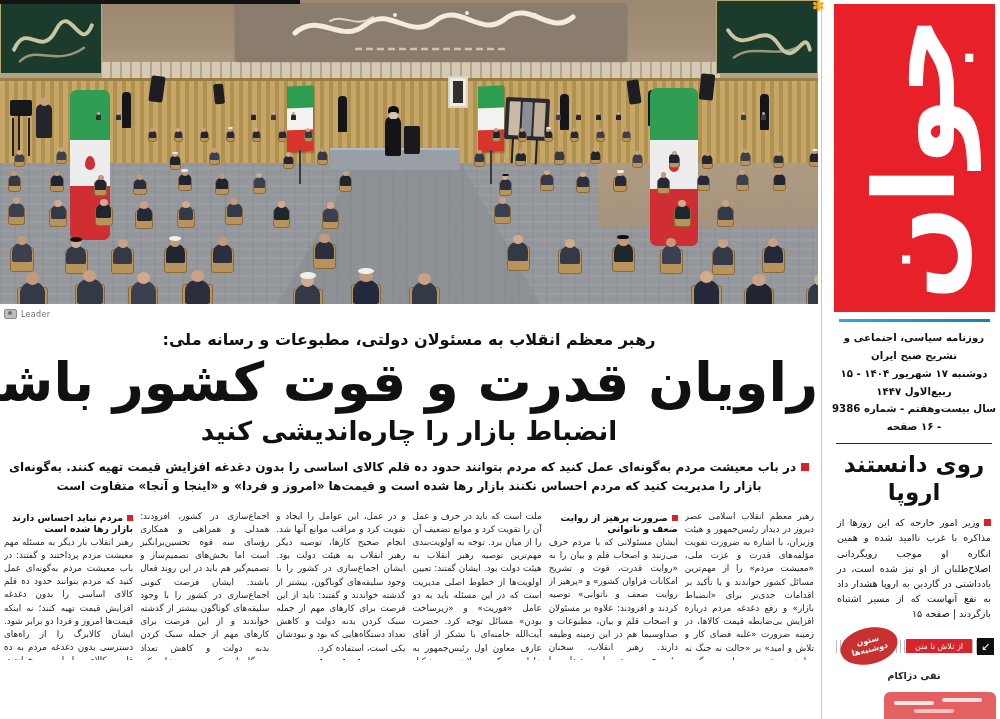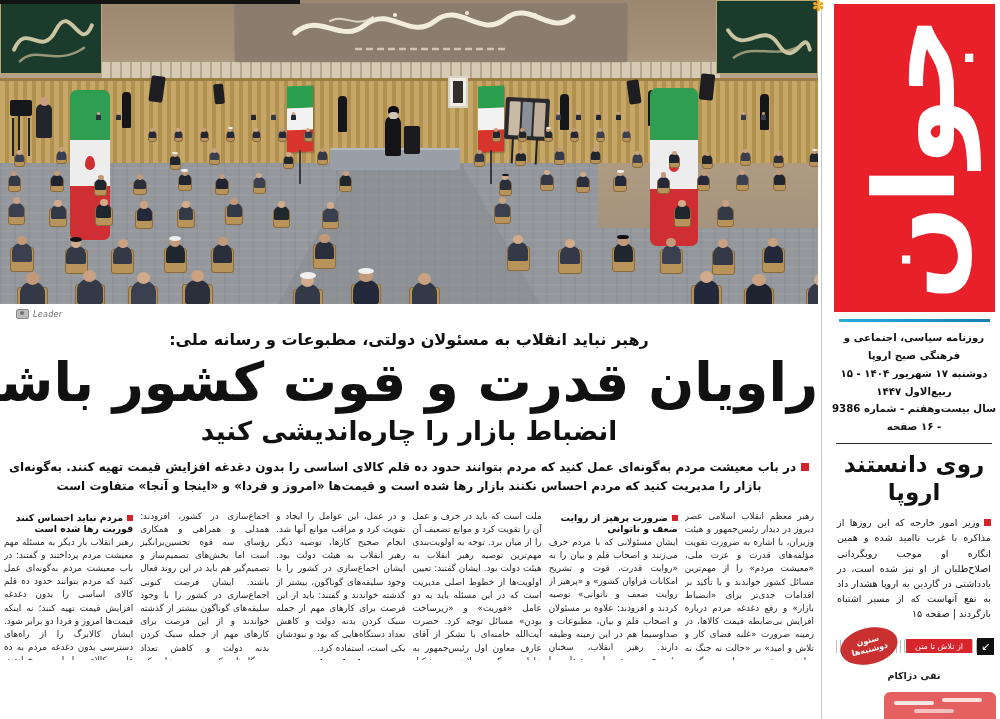--- a/index.html
+++ b/index.html
@@ -74,21 +74,21 @@
   .ph-cam .op::before{content:"";position:absolute;left:4px;top:-7px;width:9px;height:9px;border-radius:50%;background:#c9a07f;}
   
   .fig{position:absolute;}
   .fig i{position:absolute;display:block;}
   .fig .chair{left:0;right:0;top:30%;bottom:0;background:#b8935a;border:1px solid #8a693c;border-radius:3px;}
   .fig .torso{left:8%;right:8%;top:20%;height:52%;border-radius:45% 45% 10% 10%;}
   .fig .head{left:28%;width:44%;top:0;height:26%;border-radius:50%;}
   .fig .wt{left:24%;width:52%;top:-5%;height:14%;border-radius:50%;background:#efefef;}
   .fig .bt{left:24%;width:52%;top:-5%;height:14%;border-radius:50%;background:#101014;}
   
-  .caption{height:16px;display:flex;align-items:center;gap:4px;padding:2px 16px 0;direction:ltr;font-style:italic;}
+  .caption{height:16px;display:flex;align-items:center;gap:4px;padding:2px 4px 0;direction:ltr;}
   .cam-ic{width:11px;height:8px;border:1px solid #8a8a8a;border-radius:2px;position:relative;background:#bdbdbd;}
   .cam-ic::after{content:"";position:absolute;left:3px;top:1px;width:4px;height:4px;border-radius:50%;background:#6f6f6f;}
   .caption span{font-size:8px;color:#6f6f6f;letter-spacing:.3px;}
   
   .kicker{margin-top:8px;text-align:center;font-size:16px;font-weight:700;direction:rtl;}
   .headline{margin-top:2px;text-align:center;font-size:54px;font-weight:900;direction:rtl;
             line-height:1.2;white-space:nowrap;letter-spacing:-1px;}
   .subhead{margin-top:0px;text-align:center;font-size:26px;font-weight:800;direction:rtl;color:#111;}
   .leadb{display:flex;direction:rtl;gap:14px;margin:12px 6px 0;}
   .bullet{flex:1;margin:0;font-size:12px;font-weight:700;line-height:1.62;text-align:center;direction:rtl;}
@@ -662,21 +662,21 @@
           <div style="position: absolute; left: 648px; top: 90px; width: 9px; height: 36px; background: rgb(21, 22, 26); border-radius: 4px 4px 1px 1px; z-index: 5;"></div>
           <div style="position: absolute; left: 760px; top: 94px; width: 9px; height: 36px; background: rgb(21, 22, 26); border-radius: 4px 4px 1px 1px; z-index: 5;"></div>
         </div>
     </div>
 
     <div class="caption">
       <span class="cam-ic"></span>
       <span>Leader</span>
     </div>
 
-    <div class="kicker">رهبر نباید انقلاب به مسئولان دولتی، مطبوعات و رسانه ملی:</div>
+    <div class="kicker">رهبر معظم انقلاب به مسئولان دولتی، مطبوعات و رسانه ملی:</div>
     <div class="headline">راویان قدرت و قوت کشور باشید</div>
     <div class="subhead">انضباط بازار را چاره‌اندیشی کنید</div>
 
     <div class="leadb">
       <p class="bullet">در باب معیشت مردم به‌گونه‌ای عمل کنید که مردم بتوانند حدود ده قلم کالای اساسی را بدون دغدغه افزایش قیمت تهیه کنند. به‌گونه‌ای بازار را مدیریت کنید که مردم احساس نکنند بازار رها شده است و قیمت‌ها «امروز و فردا» و «اینجا و آنجا» متفاوت است</p>
     </div>
 
     <div class="cols">
       <div class="col">
         <p>رهبر معظم انقلاب اسلامی عصر دیروز در دیدار رئیس‌جمهور و هیئت وزیران، با اشاره به ضرورت تقویت مؤلفه‌های قدرت و عزت ملی، «معیشت مردم» را از مهم‌ترین مسائل کشور خواندند و با تأکید بر اقدامات جدی‌تر برای «انضباط بازار» و رفع دغدغه مردم درباره افزایش بی‌ضابطه قیمت کالاها، در زمینه ضرورت «غلبه فضای کار و تلاش و امید» بر «حالت نه جنگ نه صلح»، تقویت تولید، پیگیری تصمیمات تا حصول نتایج، استفاده از فرصت موجود اجماع‌سازی برای انجام کارهای مهم، حل مشکل مسکن، پرهیز از اسراف به‌ویژه در دستگاه‌های دولتی و توجه مسئولان و اصحاب قلم و بیان به تبیین نقاط قوت حقیقی و امیدآفرین کشور و جامعه، توصیه‌های مهمی بیان کردند.</p>
@@ -690,37 +690,37 @@
       </div>
       <div class="col">
         <p>و در عمل، این عوامل را ایجاد و تقویت کرد و مراقب موانع آنها شد. انجام صحیح کارها، توصیه دیگر رهبر انقلاب به هیئت دولت بود. ایشان اجماع‌سازی در کشور را با وجود سلیقه‌های گوناگون، بیشتر از گذشته خواندند و گفتند: باید از این فرصت برای کارهای مهم از جمله سبک کردن بدنه دولت و کاهش تعداد دستگاه‌هایی که بود و نبودشان یکی است، استفاده کرد.</p>
         <h4 class="colh">توصیه‌های اقتصادی به دولت</h4>
 
       </div>
       <div class="col">
         <p>اجماع‌سازی در کشور، افزودند: همدلی و همراهی و همکاری رؤسای سه قوه تحسین‌برانگیز است اما بخش‌های تصمیم‌ساز و تصمیم‌گیر هم باید در این روند فعال باشند. ایشان فرصت کنونی اجماع‌سازی در کشور را با وجود سلیقه‌های گوناگون بیشتر از گذشته خواندند و از این فرصت برای کارهای مهم از جمله سبک کردن بدنه دولت و کاهش تعداد دستگاه‌هایی که بود و نبودشان یکی است، استفاده کردند. اشاره به مسئله مهم کشور یعنی «اقتصاد»، بخش پایانی سخنان رهبر انقلاب در دیدار با رئیس‌جمهور و هیئت وزیران بود که با توصیه به تولید و احیای واحدهای تولیدی همراه شد.</p>
       </div>
       <div class="col">
-        <h4 class="colh">مردم نباید احساس کنند فوریت رها شده است</h4>
+        <h4 class="colh">مردم نباید احساس دارند بازار رها شده است</h4>
         <p>رهبر انقلاب بار دیگر به مسئله مهم معیشت مردم پرداختند و گفتند: در باب معیشت مردم به‌گونه‌ای عمل کنید که مردم بتوانند حدود ده قلم کالای اساسی را بدون دغدغه افزایش قیمت تهیه کنند؛ نه اینکه قیمت‌ها امروز و فردا دو برابر شود. ایشان کالابرگ را از راه‌های دسترسی بدون دغدغه مردم به ده قلم کالای اساسی خواندند. «انضباط بازار» نکته دیگری بود که رهبر انقلاب با تأکید مطرح کردند.</p>
       </div>
     </div>
   </div>
 
   <div class="divider"></div>
   <div class="flower">✽</div>
 
   <div class="sidebar">
     <div class="logo-box">
       <span class="logo-txt">جوان</span>
     </div>
     <div class="cyan"></div>
 
     <div class="info">
-      <div>روزنامه سیاسی، اجتماعی و فرهنگی صبح اروپا</div>
+      <div>روزنامه سیاسی، اجتماعی و تشریح صبح ایران</div>
       <div>دوشنبه ۱۷ شهریور ۱۴۰۴ - ۱۵ ربیع‌الاول ۱۴۴۷</div>
       <div>سال بیست‌وهفتم - شماره 9386 - ۱۶ صفحه</div>
     </div>
     <hr class="srule">
 
     <div class="sh2">روی دانستند اروپا</div>
     <p class="sbody">وزیر امور خارجه که این روزها از مذاکره با غرب ناامید شده و همین انگاره او موجب رویگردانی اصلاح‌طلبان از او نیز شده است، در یادداشتی در گاردین به اروپا هشدار داد به نفع آنهاست که از مسیر اشتباه بازگردند | صفحه ۱۵</p>
 
     <div class="stamp-row">
       <div class="stripes"></div>

